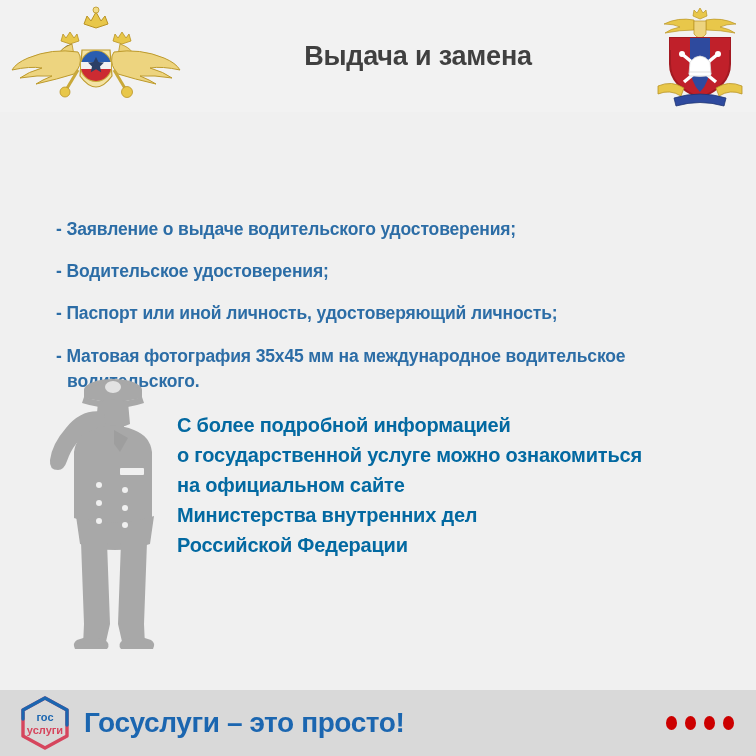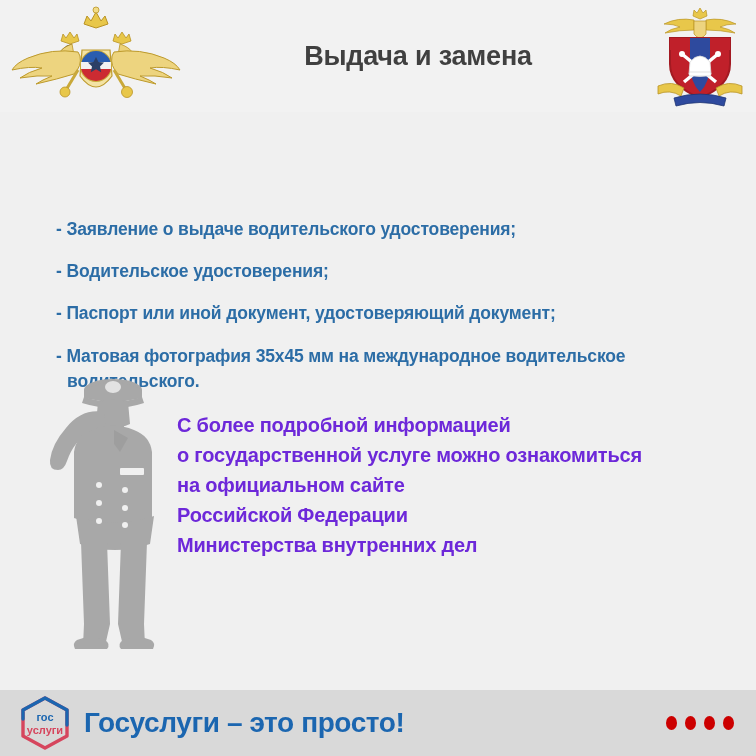--- a/index.html
+++ b/index.html
@@ -113,21 +113,21 @@
   }
 
   
   .info-text {
     position: absolute;
     left: 177px;
     top: 410px;
     width: 540px;
   }
   .info-line {
-    color: #6d28d9;
+    color: #0369a1;
     font-weight: bold;
     font-size: 20px;
     line-height: 30px;
     letter-spacing: -0.2px;
     white-space: nowrap;
   }
 
   
   .footer {
     position: absolute;
@@ -235,21 +235,21 @@
         <path d="M90 84 q-14 -6 -26 2 l3 8 q11 -7 23 -2 Z" fill="#e8c74a" stroke="#b99324" stroke-width="0.8"></path>
         <path d="M22 96 q26 -8 52 0 l-2 8 q-24 -7 -48 0 Z" fill="#2e4a9e" stroke="#1f3572" stroke-width="0.8"></path>
       </svg>
     </div>
   </div>
 
 
   <div class="bullets">
     <div class="bullet">- Заявление  о выдаче водительского удостоверения;</div>
     <div class="bullet">- Водительское удостоверения;</div>
-    <div class="bullet">- Паспорт или иной документ, удостоверяющий документ;</div>
+    <div class="bullet">- Паспорт или иной личность, удостоверяющий личность;</div>
     <div class="bullet">- Матовая фотография 35х45 мм на международное водительское водительского.</div>
   </div>
 
   <div class="officer">
     <svg viewBox="0 0 140 288" width="140" height="288" aria-hidden="true">
       <g fill="#a8a8a8">
 
         <ellipse cx="69" cy="18" rx="29" ry="11"></ellipse>
         <path d="M40 18 q29 -16 58 0 l0 8 q-29 7 -58 0 Z"></path>
         <path d="M40 25 q29 9 58 0 l2 6 q-30 10 -62 0 Z"></path>
@@ -285,22 +285,22 @@
       <circle cx="81" cy="153" r="3" fill="#f0f0f0"></circle>
 
       <rect x="68" y="180" width="3" height="80" fill="#f0f0f0"></rect>
     </svg>
   </div>
 
   <div class="info-text">
     <div class="info-line">С более подробной информацией</div>
     <div class="info-line">о государственной услуге  можно ознакомиться</div>
     <div class="info-line">на официальном сайте</div>
+    <div class="info-line">Министерства внутренних дел</div>
     <div class="info-line">Российской Федерации</div>
-    <div class="info-line">Министерства внутренних дел</div>
   </div>
 
   <div class="footer">
 
     <div class="footer-logo">
       <svg viewBox="0 0 62 56" width="62" height="56" aria-hidden="true">
         <path d="M31 3 L53 15 L53 41 L31 53 L9 41 L9 15 Z" fill="none" stroke="#d6455d" stroke-width="3.4" stroke-linejoin="round"></path>
         <path d="M9 24 L9 15 L31 3 L53 15 L53 30" fill="none" stroke="#1b66b0" stroke-width="3.4" stroke-linejoin="round" stroke-linecap="round"></path>
         <text x="31" y="26" text-anchor="middle" font-family="Liberation Sans, sans-serif" font-size="11" font-weight="bold" fill="#1b66b0">гос</text>
         <text x="31" y="39" text-anchor="middle" font-family="Liberation Sans, sans-serif" font-size="11" font-weight="bold" fill="#d6455d">услуги</text>

